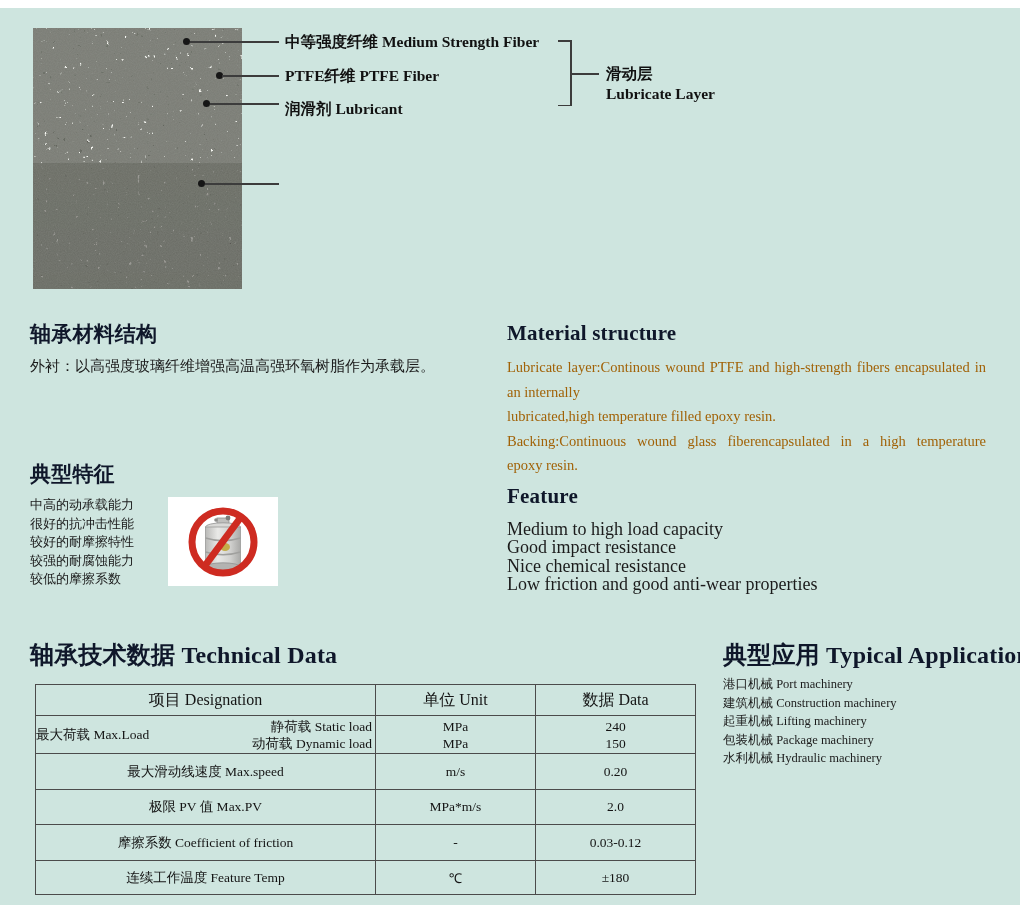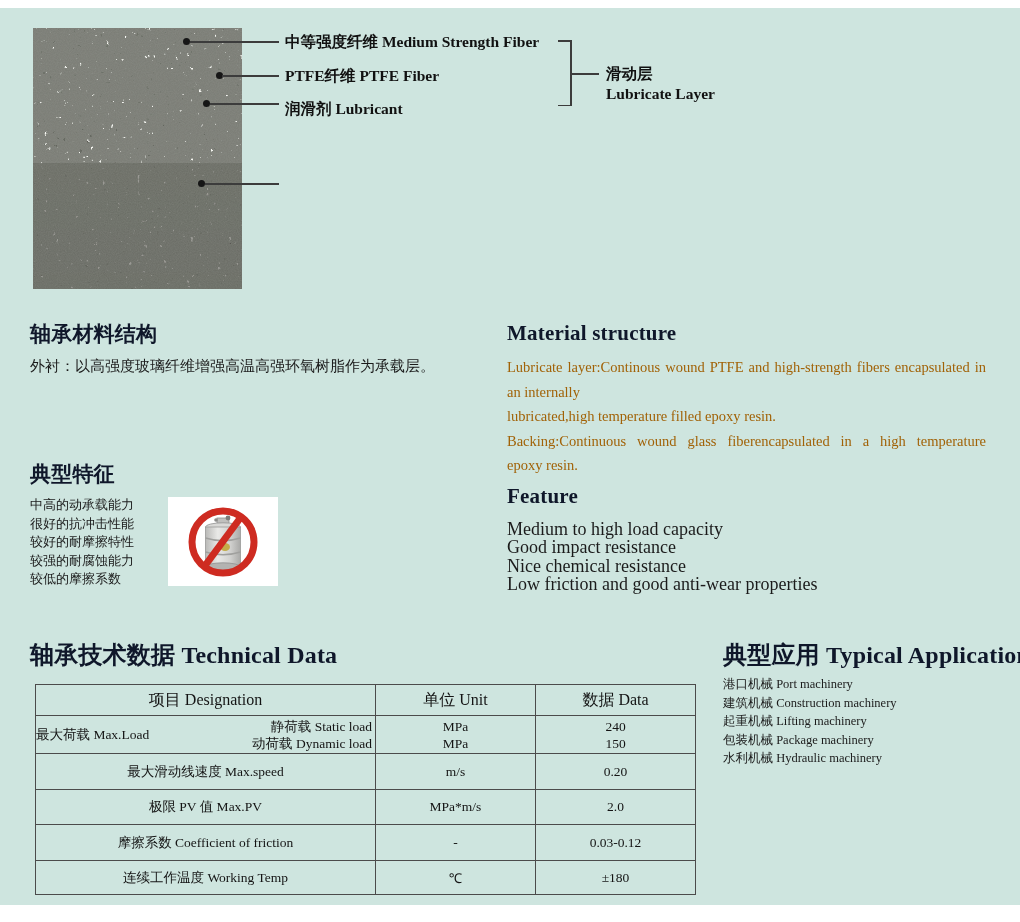--- a/index.html
+++ b/index.html
@@ -210,21 +210,21 @@
       <td class="des">极限 PV 值 Max.PV</td>
       <td>MPa*m/s</td>
       <td>2.0</td>
     </tr>
     <tr class="r4">
       <td class="des">摩擦系数 Coefficient of friction</td>
       <td>-</td>
       <td>0.03-0.12</td>
     </tr>
     <tr class="r5">
-      <td class="des">连续工作温度 Working Temp</td>
+      <td class="des">连续工作温度 Feature Temp</td>
       <td>℃</td>
       <td>±180</td>
     </tr>
   </tbody>
     </table>
 
   <div class="abs h1" style="left:723px;top:639px;font-size:24px;">典型应用 Typical Application</div>
   <div class="abs app-list" style="left:723px;top:675px;">
     <div>港口机械 Port machinery</div>
     <div>建筑机械 Construction machinery</div>

